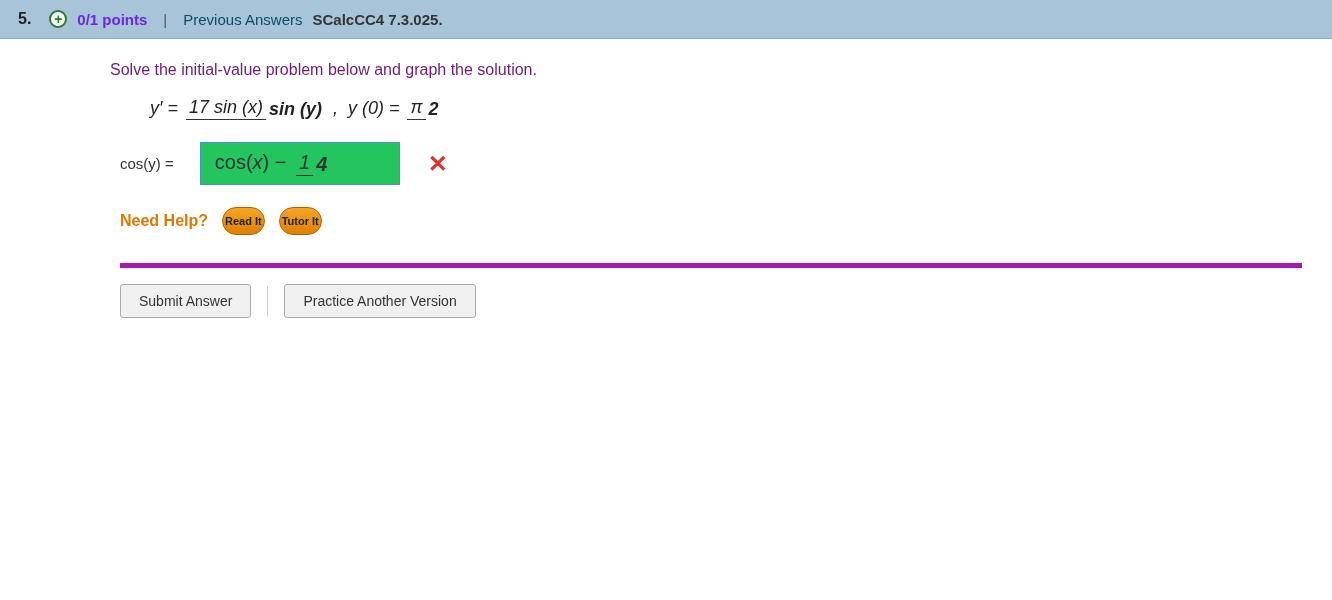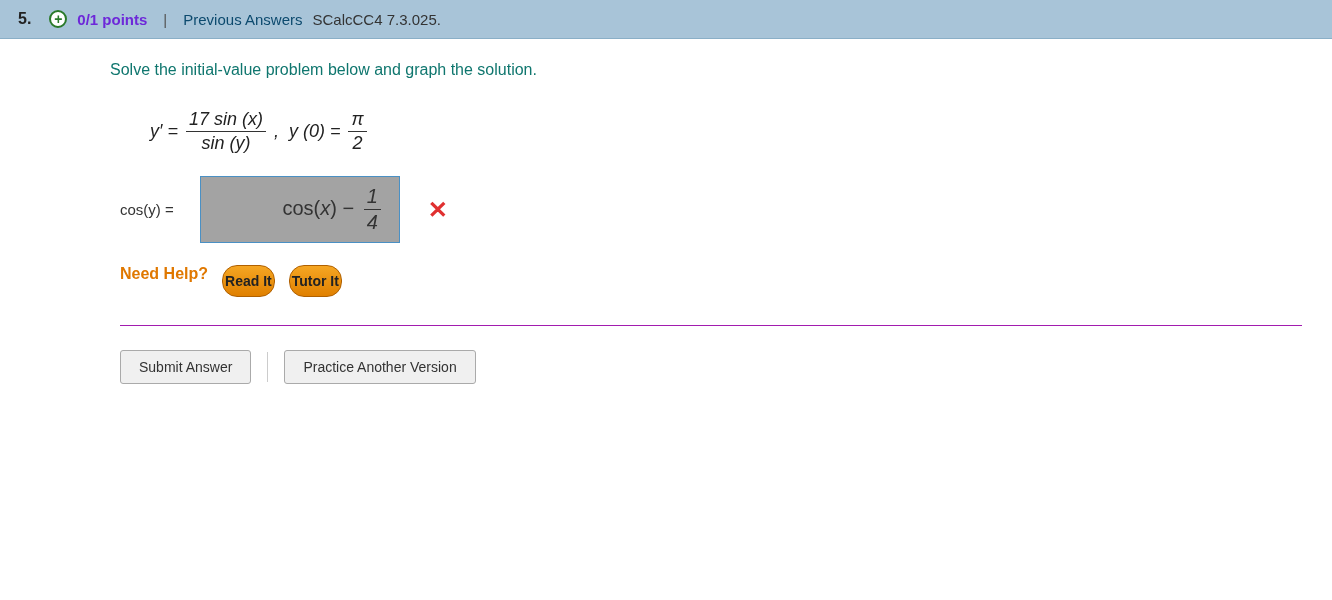--- a/index.html
+++ b/index.html
@@ -52,116 +52,116 @@
       color: #555;
       margin: 0 6px;
     }
     .prev-answers {
       color: #0c4a6e;
       font-size: 15px;
     }
     .problem-code {
       color: #333;
       font-size: 15px;
+      font-weight: bold;
     }
     .content-area {
       padding: 22px 30px 20px 110px;
       flex: 1;
     }
     .problem-text {
       font-size: 16px;
-      color: #0f766e;
-      margin-bottom: 30px;
+      color: #701a75;
+      margin-bottom: 18px;
     }
     .equation-block {
       margin-bottom: 22px;
       margin-left: 40px;
     }
     .eq-main {
       font-size: 18px;
       font-style: italic;
       color: #222;
       display: flex;
       align-items: center;
       gap: 6px;
     }
     .fraction {
       display: inline-flex;
-      flex-direction: column;
       align-items: center;
       vertical-align: middle;
       margin: 0 2px;
     }
     .fraction .numer {
       border-bottom: 1px solid #333;
       padding: 0 3px 1px 3px;
       font-style: italic;
     }
     .fraction .denom {
       padding: 1px 3px 0 3px;
       font-style: italic;
+      font-weight: bold;
     }
     .answer-row {
       display: flex;
       align-items: center;
       gap: 22px;
       margin-bottom: 22px;
       margin-left: 10px;
     }
     .answer-label {
       font-size: 15px;
       color: #333;
       margin-right: 4px;
     }
     .answer-box {
       border: 1.5px solid #4a90c4;
       padding: 8px 14px;
       font-size: 20px;
       color: #333;
-      background: #a3a3a3;
+      background: #22c55e;
       min-width: 200px;
       display: flex;
       align-items: center;
-      justify-content: flex-end;
     }
     .x-icon {
       color: #e03030;
       font-size: 24px;
       font-weight: bold;
       margin-left: 6px;
     }
     .need-help-row {
       display: flex;
-      align-items: flex-start;
+      align-items: center;
       gap: 14px;
       margin-bottom: 28px;
       margin-left: 10px;
     }
     .need-help-label {
       color: #e07800;
       font-weight: bold;
       font-size: 16px;
     }
     .help-btn {
       background: linear-gradient(to bottom, #f5a623, #e08000);
       border: 1.5px solid #b06000;
       color: #222;
       font-weight: bold;
-      font-size: 14px;
+      font-size: 11px;
       padding: 7px 2px;
       cursor: pointer;
       border-radius: 15px;
     }
     .bottom-row {
       display: flex;
       align-items: center;
       gap: 10px;
       margin-left: 10px;
-      padding-top: 24px;
-      border-top: 1px solid #a21caf;
+      padding-top: 16px;
+      border-top: 5px solid #a21caf;
       padding-bottom: 16px;
     }
     .action-btn {
       background: #f0f0f0;
       border: 1px solid #aaa;
       color: #333;
       font-size: 14px;
       padding: 8px 18px;
       cursor: pointer;
       border-radius: 3px;

